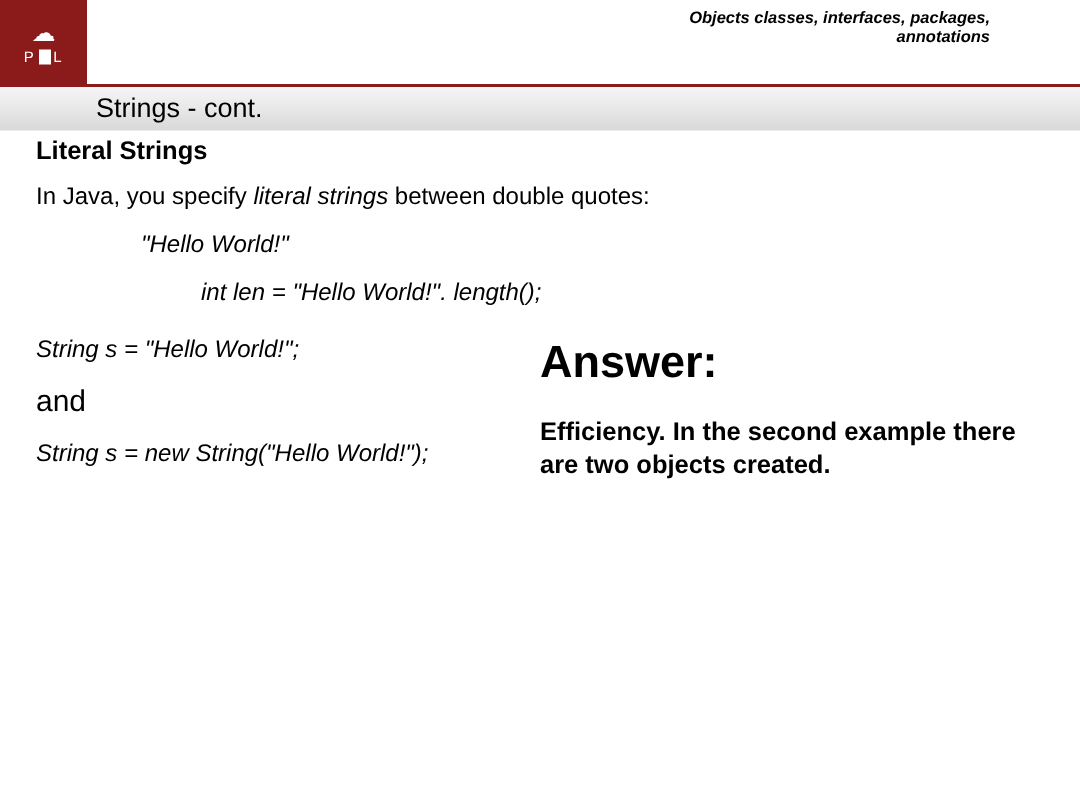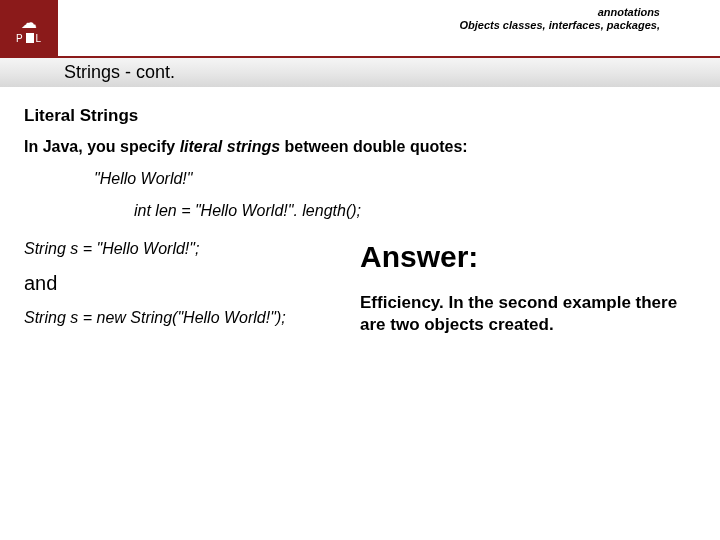--- a/index.html
+++ b/index.html
@@ -52,34 +52,33 @@
     font-size: 11px;
     font-style: italic;
     font-weight: bold;
     text-align: right;
     line-height: 1.2;
   }
   .title-bar {
     background: linear-gradient(to bottom, #f5f5f5 0%, #e8e8e8 50%, #d8d8d8 100%);
     padding: 4px 0 4px 64px;
     font-size: 18px;
-    margin-bottom: 19px;
+    margin-bottom: 4px;
   }
   .content {
     padding: 0 24px;
   }
   .subtitle {
     font-size: 17px;
     font-weight: bold;
     margin-bottom: 12px;
   }
   .para {
     font-size: 16px;
     margin-bottom: 14px;
-    font-weight: bold;
   }
   .literal-em { font-style: italic; }
   .example-indent {
     font-style: italic;
     font-size: 16px;
     margin-left: 70px;
     margin-bottom: 14px;
   }
   .possible {
     font-size: 16px;
@@ -131,22 +130,22 @@
   <div class="logo">
     <div class="logo-top">☁</div>
     <div class="logo-bottom">
       <span>P</span>
       <span class="logo-shield"></span>
       <span>L</span>
     </div>
   </div>
   <div class="header-text">
     <div>
+      <div>Objects classes, interfaces, packages,</div>
       <div>annotations</div>
-      <div>Objects classes, interfaces, packages,</div>
     </div>
   </div>
 </div>
 
 <div class="title-bar">Strings - cont.</div>
 
 <div class="content">
   <div class="subtitle">Literal Strings</div>
 
   <div class="para">

